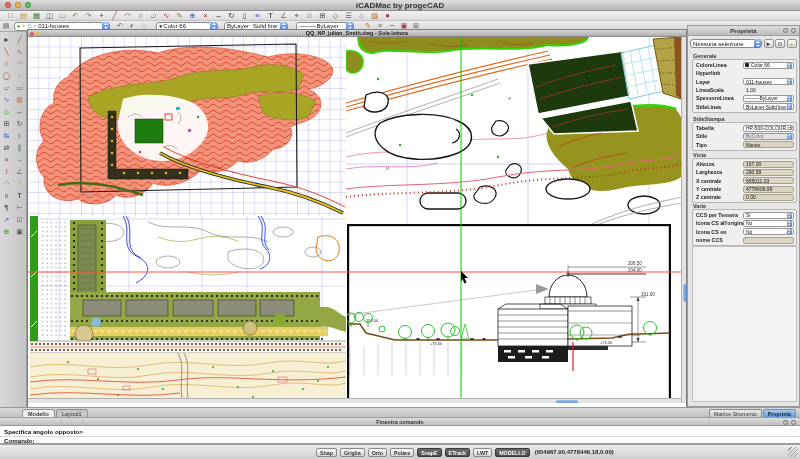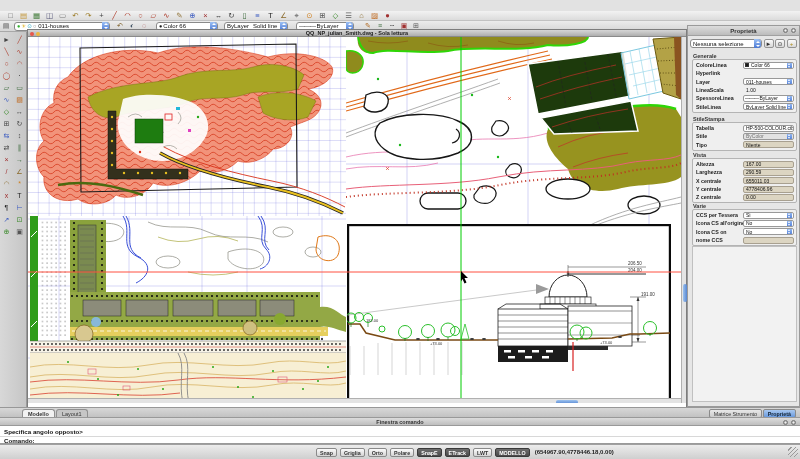--- a/index.html
+++ b/index.html
@@ -106,20 +106,26 @@
   .sbtn.active{background:linear-gradient(#6e6e6e,#4a4a4a);color:#fff;border-color:#3a3a3a;}
   #sb-coords{margin-left:5px;font-size:6px;font-weight:bold;color:#222;}
   #grip{position:absolute;right:2px;bottom:2px;width:10px;height:10px;
     background:repeating-linear-gradient(135deg,transparent 0 2px,#9a9a9a 2px 3px);}
 </style>
 </head>
 <body>
 
 <div id="app">
 
+  <div id="titlebar">
+    <div class="tl" id="tl-r"></div>
+    <div class="tl" id="tl-y"></div>
+    <div class="tl" id="tl-g"></div>
+    <div id="win-title">iCADMac by progeCAD</div>
+  </div>
 
   <div id="toolbar1">
 
   <span class="ticon" style="color: rgb(102, 102, 102);">□</span>
       <span class="ticon" style="color: rgb(192, 146, 47);">▤</span>
       <span class="ticon" style="color: rgb(63, 122, 54);">▦</span>
       <span class="ticon" style="color: rgb(85, 85, 119);">◫</span>
       <span class="ticon" style="color: rgb(119, 119, 119);">▭</span>
       <span class="ticon" style="color: rgb(154, 120, 32);">↶</span>
       <span class="ticon" style="color: rgb(154, 120, 32);">↷</span>

